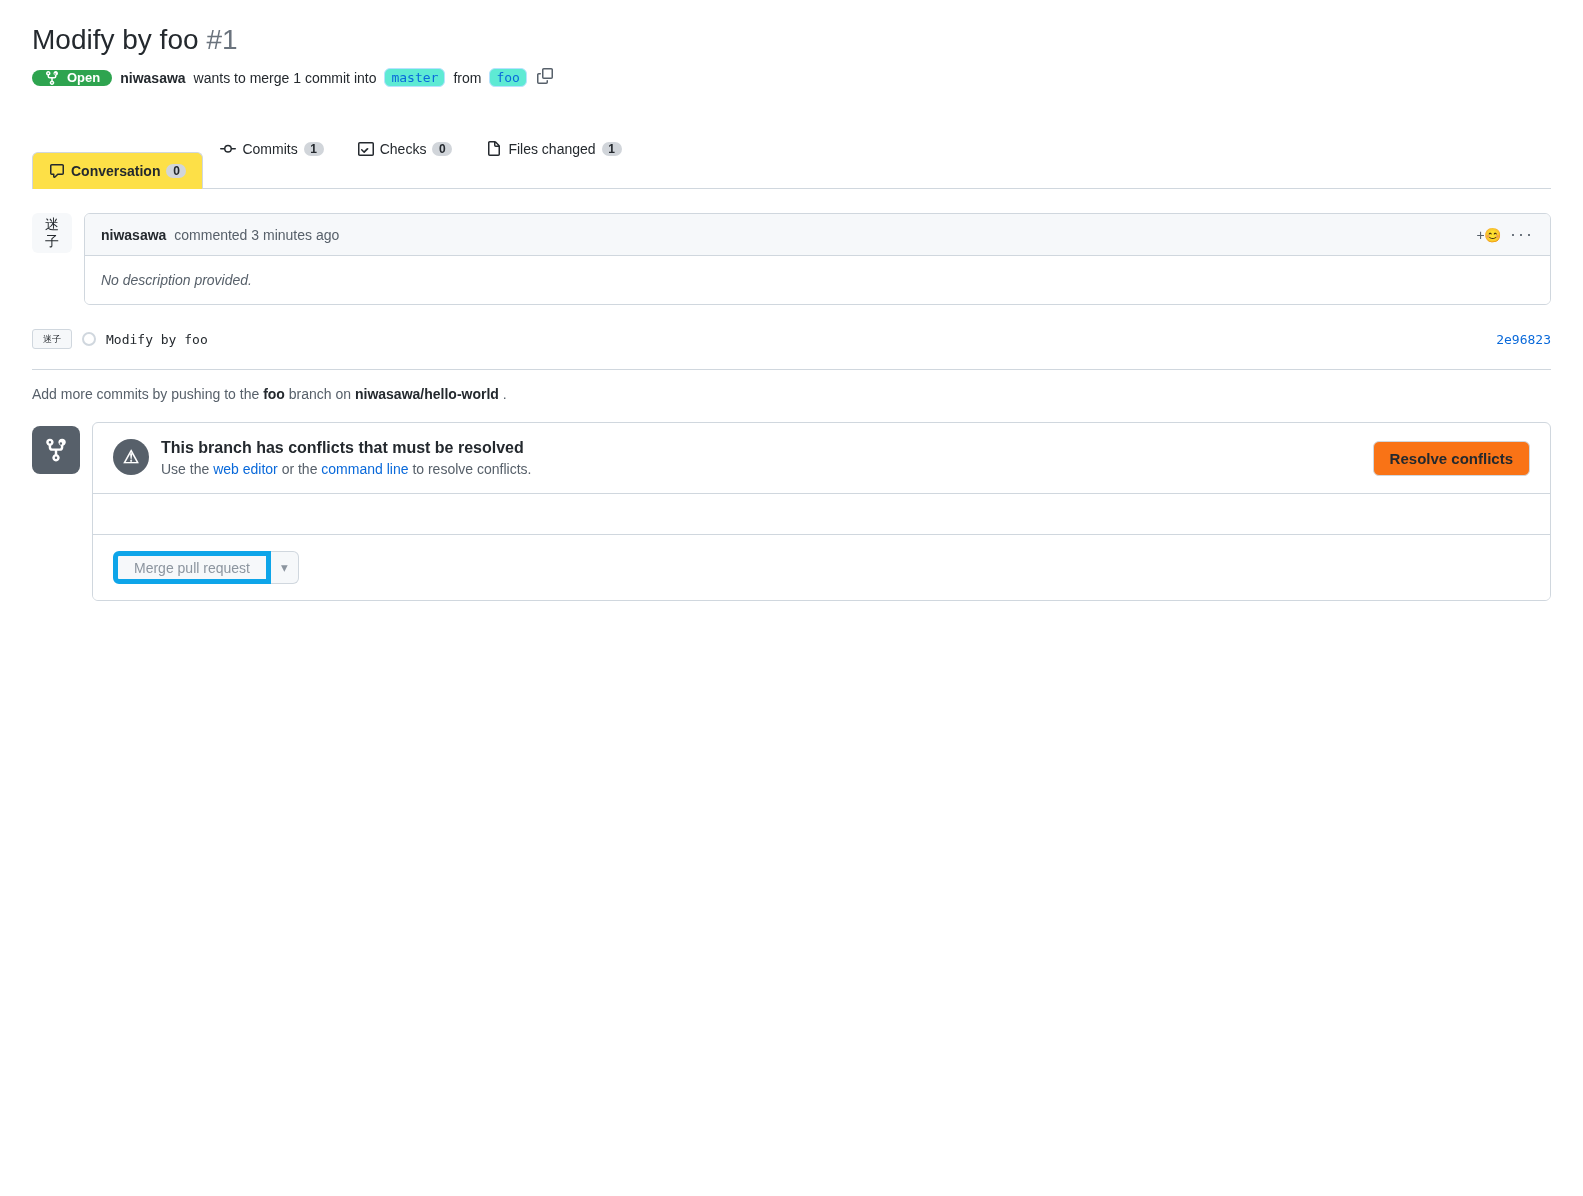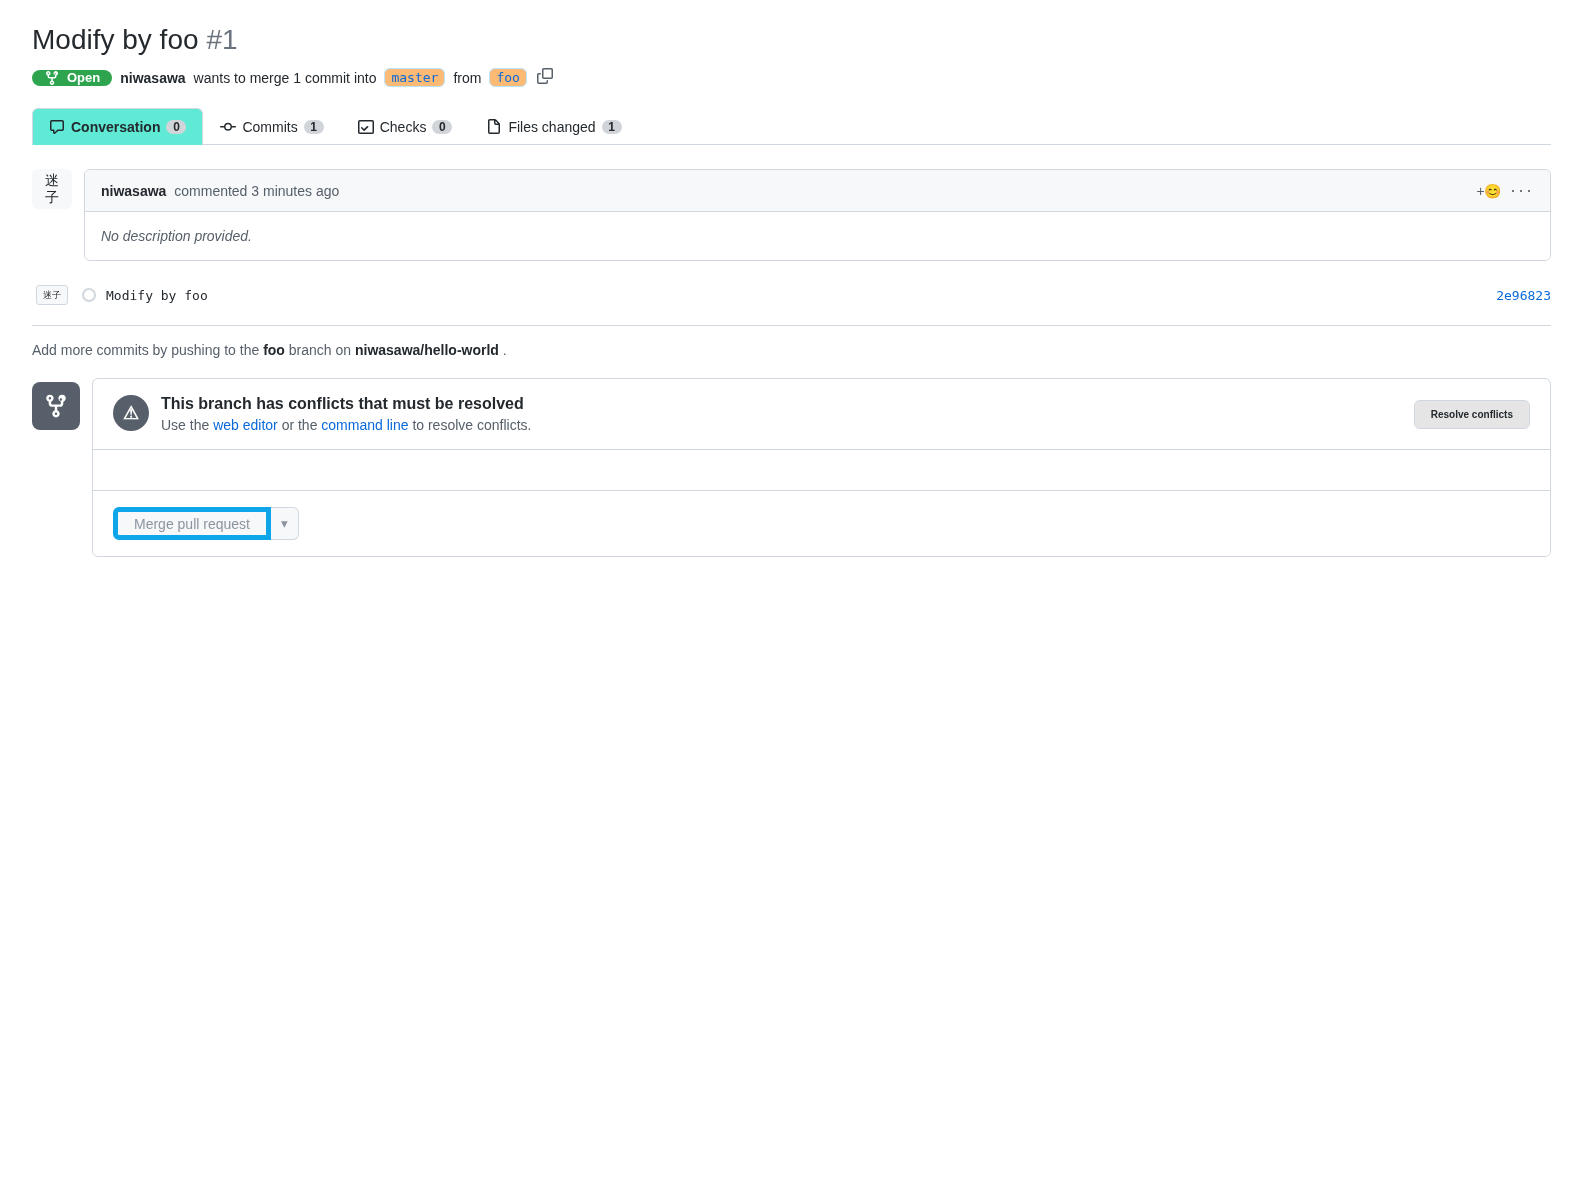--- a/index.html
+++ b/index.html
@@ -38,21 +38,21 @@
       color: #fff;
       border-radius: 20px;
       padding: 0 12px;
       font-size: 13px;
       font-weight: 700;
       display: inline-flex;
       align-items: center;
       gap: 7px;
     }
     .branch-tag {
-      background: #fdba74;
+      background: #5eead4;
       color: #0969da;
       border: 1px solid #b6e3ff;
       border-radius: 6px;
       padding: 1px 6px;
       font-family: monospace;
       font-size: 13px;
     }
     .copy-icon-btn {
       background: none;
       border: none;
@@ -76,24 +76,25 @@
       border: 1px solid transparent;
       border-bottom: none;
       border-radius: 6px 6px 0 0;
       font-size: 14px;
       color: #24292e;
       background: none;
       position: relative;
       top: 1px;
     }
     .tab.active {
-      background: #5eead4;
+      background: #fde047;
       border-color: #d0d7de;
       border-bottom-color: #fff;
       font-weight: 600;
+      margin-top: 44px;
     }
     .tab-count {
       background: #d1d5da;
       border-radius: 20px;
       padding: 0 6px;
       font-size: 12px;
       font-weight: 600;
       min-width: 20px;
       text-align: center;
       display: inline-block;
@@ -211,25 +212,25 @@
       font-size: 16px;
       font-weight: 700;
       margin-bottom: 4px;
     }
     .conflict-subtitle {
       font-size: 14px;
       color: #57606a;
     }
     .conflict-subtitle a { color: #0969da; text-decoration: none; }
     .resolve-btn {
-      background: #e5e5e5;
+      background: #f97316;
       border: 1px solid #d0d7de;
       border-radius: 6px;
       padding: 8px 16px;
-      font-size: 10px;
+      font-size: 15px;
       font-weight: 600;
       cursor: pointer;
       color: #24292e;
       white-space: nowrap;
     }
 
     
     .conflicting-files {
       padding: 20px;
       border-bottom: 1px solid #d0d7de;
@@ -361,21 +362,21 @@
         </div>
       </div>
       <div class="comment-body">
         <span class="comment-body-text">No description provided.</span>
       </div>
     </div>
   </div>
 
   <div style="display:flex;align-items:center;gap:10px;margin-bottom:20px;padding-left:0;">
     <div style="width:40px;display:flex;justify-content:center;">
-      <div style="width:32px;height:20px;border-radius:3px;background:#f6f8fa;display:flex;align-items:center;justify-content:center;font-size:9px;border:1px solid #d0d7de;">
+      <div style="width:40px;height:20px;border-radius:3px;background:#f6f8fa;display:flex;align-items:center;justify-content:center;font-size:9px;border:1px solid #d0d7de;">
         <span>迷子</span>
       </div>
     </div>
     <div style="width:14px;height:14px;border-radius:50%;border:2px solid #d0d7de;background:#fff;flex-shrink:0;"></div>
     <span style="font-family:monospace;font-size:13px;">Modify by foo</span>
     <span style="flex:1;"></span>
     <a href="#" style="color:#0969da;font-family:monospace;font-size:13px;text-decoration:none;">2e96823</a>
   </div>
 
   <hr style="border:none;border-top:1px solid #d0d7de;margin-bottom:16px;">

